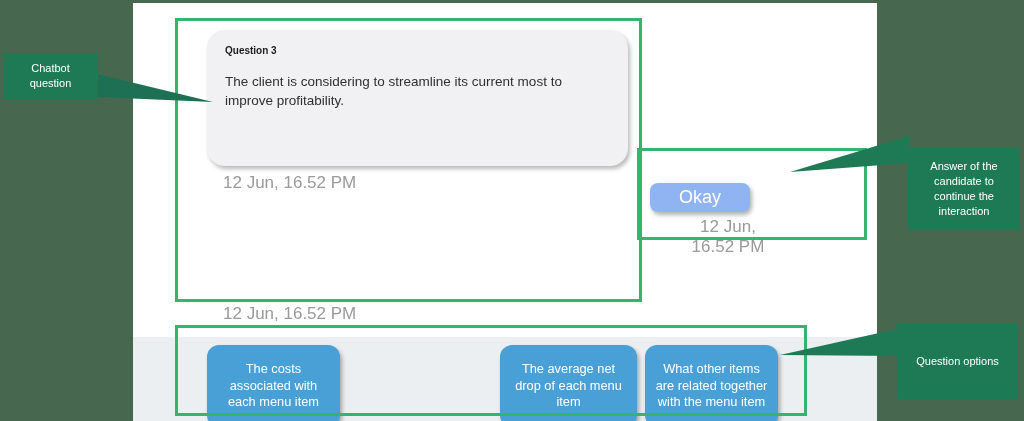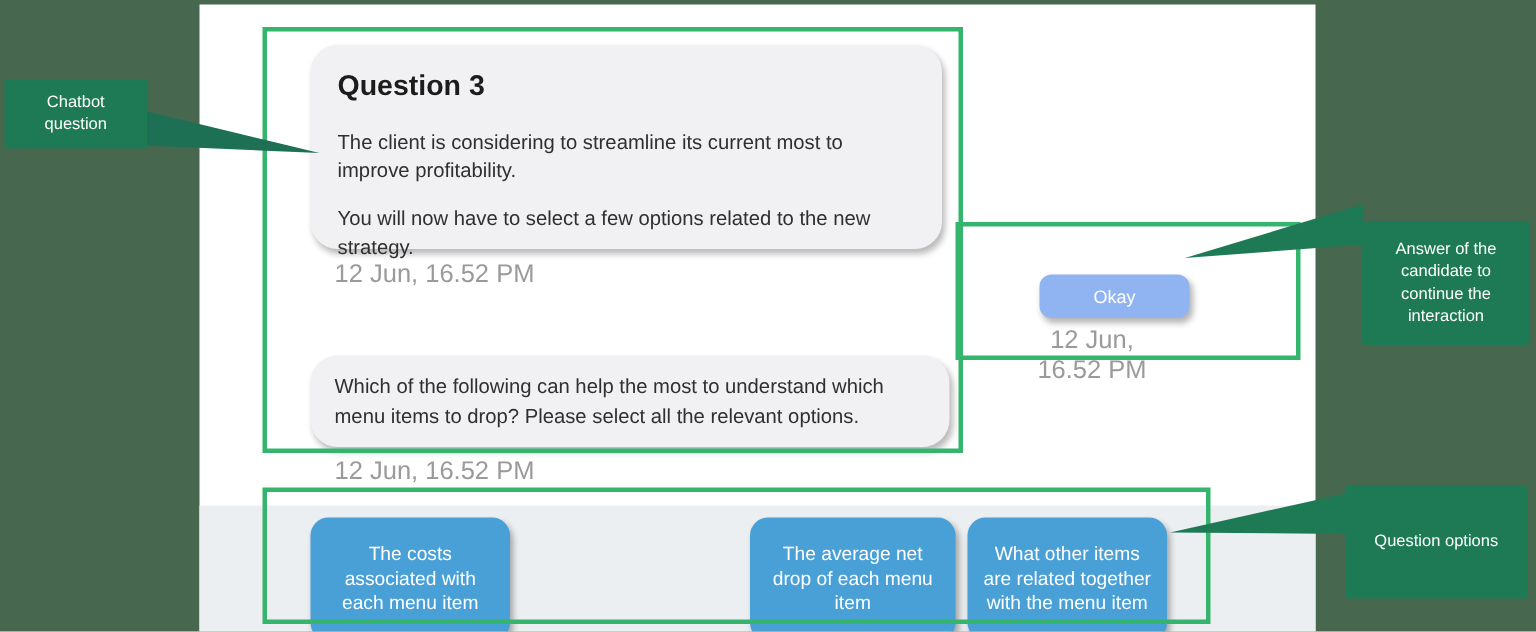--- a/index.html
+++ b/index.html
@@ -17,34 +17,34 @@
     position:absolute;left:0;bottom:0;width:100%;height:84px;
     background:#eceff1;
   }
   
   .bubble{
     position:absolute;background:#f1f1f3;border-radius:18px;
     box-shadow:2px 3px 4px rgba(0,0,0,0.28);
     color:#2f2f2f;font-size:13.5px;line-height:1.45;
   }
   .bubble-q{left:74px;top:27px;width:421px;height:136px;padding:14px 18px;box-sizing:border-box;}
-  .bubble-q h3{margin:0 0 13px 0;font-size:19px;font-weight:bold;color:#1c1c1c;}
+  .bubble-q h3{margin:0 0 13px 0;font-size:10px;font-weight:bold;color:#1c1c1c;}
   .bubble-q p{margin:0 0 12px 0;}
   .bubble-f{left:74px;top:234px;width:426px;height:61px;padding:12px 16px;box-sizing:border-box;display:flex;align-items:center;}
   .timestamp{
     position:absolute;font-size:17px;color:#9a9a9a;
   }
   .ts-q{left:90px;top:170px;}
   .ts-f{left:90px;top:301px;}
   .ts-a{left:545px;top:214px;width:100px;text-align:center;}
   
   .okay-btn{
-    position:absolute;left:560px;top:180px;width:100px;height:29px;
+    position:absolute;left:517px;top:180px;width:100px;height:29px;
     background:#90b4f2;border:none;border-radius:8px;
-    color:#ffffff;font-size:12px;font-family:"Liberation Sans",sans-serif;
+    color:#ffffff;font-size:18px;font-family:"Liberation Sans",sans-serif;
     box-shadow:2px 3px 4px rgba(0,0,0,0.3);
     display:flex;align-items:center;justify-content:center;cursor:pointer;
   }
   
   .opt-btn{
     position:absolute;top:342px;height:82px;
     background:#49a0d7;border:none;border-radius:12px;
     color:#ffffff;font-size:12.8px;line-height:1.3;font-family:"Liberation Sans",sans-serif;
     box-shadow:2px 3px 4px rgba(0,0,0,0.32);
     display:flex;align-items:center;justify-content:center;text-align:center;
@@ -79,30 +79,26 @@
   }
 </style>
 </head>
 <body>
 
 <div class="panel">
 
   <div class="bubble bubble-q">
     <h3>Question 3</h3>
     <p>The client is considering to streamline its current most to improve profitability.</p>
-    <p>You will now have to select a few options related to the new strategy.</p>
   </div>
   <div class="timestamp ts-q">12 Jun, 16.52 PM</div>
 
   <button class="okay-btn">Okay</button>
   <div class="timestamp ts-a">12 Jun, 16.52 PM</div>
 
-  <div class="bubble bubble-f">
-    <span>Which of the following can help the most to understand which menu items to drop? Please select all the relevant options.</span>
-  </div>
   <div class="timestamp ts-f">12 Jun, 16.52 PM</div>
 
   <div class="options-bar"></div>
 
   <button class="opt-btn opt1">The costs associated with each menu item</button>
   <button class="opt-btn opt3">The average net drop of each menu item</button>
   <button class="opt-btn opt4">What other items are related together with the menu item</button>
 </div>
 
 <div class="ann-rect rect-question"></div>

